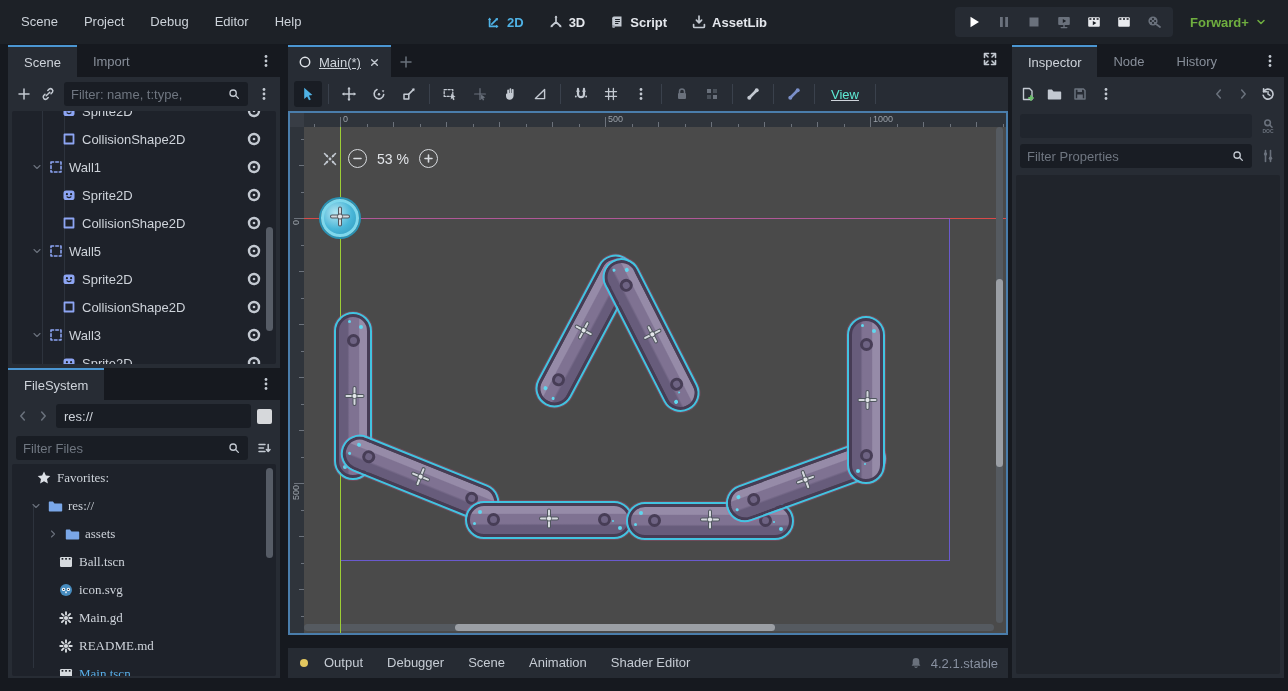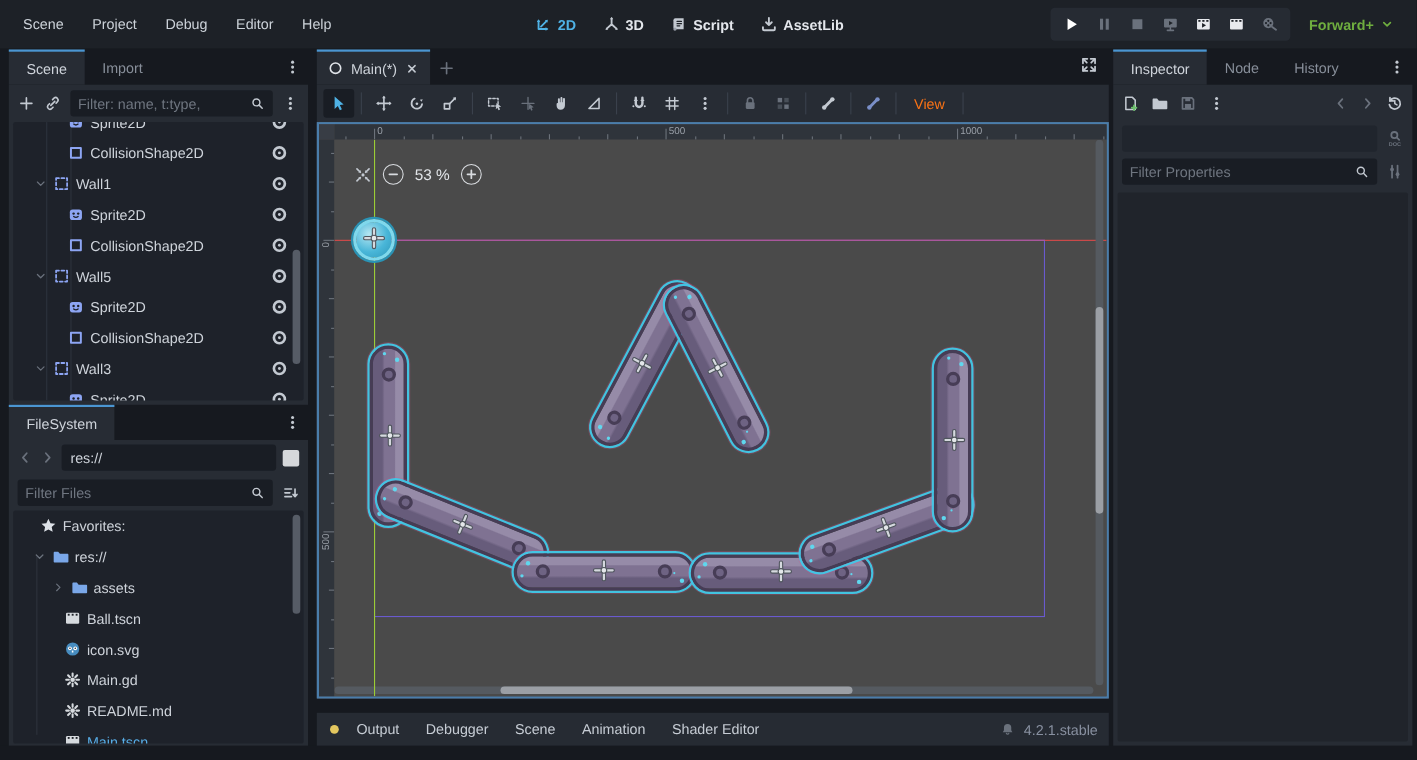--- a/index.html
+++ b/index.html
@@ -42,37 +42,37 @@
   .tree-row > * { position:relative; z-index:1; }
   .vscroll { position:absolute; right:3px; width:7px; border-radius:4px; background:#565c66; }
   .guide { position:absolute; background:#2d333d; }
 
   
   #scene-dock { left:8px; top:45px; width:272px; height:323px; }
   #scene-dock .dock-body { height:291px; }
   #scene-tree { height:253px; }
   #fs-dock { left:8px; top:368px; width:272px; height:330px; }
   #fs-dock .dock-body { height:278px; }
-  #fs-tree { height:212px; }
+  #fs-tree { height:212px;font-family:Liberation Serif, serif; }
   .nav-row { height:32px; display:flex; align-items:center; padding:0 8px; gap:6px; }
   .path-box { flex:1; height:24px; background:#191d24; border-radius:3px; display:flex; align-items:center; padding:0 8px; color:#ced3da; }
   .white-sq { width:15px; height:15px; background:#d6d8db; border-radius:2px; }
   .fname.open { color:#58aee8; }
 
   
-  #center { position:absolute; left:288px; top:45px; width:720px; height:633px; }
+  #center { position:absolute; left:288px; top:45px; width:720px; height:633px;text-decoration:underline; }
   #scene-tabs { height:32px; display:flex; align-items:flex-end; }
   #main-tab { height:32px; background:#272c34; border-top:2px solid #4b96d2; display:flex; align-items:center; gap:7px; padding:0 10px; }
   #tab-add { width:30px; height:30px; display:flex; align-items:center; justify-content:center; }
   #expand-btn { position:absolute; right:10px; top:6px; }
   #viewport-toolbar { height:34px; background:#272c34; display:flex; align-items:center; padding:0 6px; gap:2px; }
   .tb-btn { width:28px; height:26px; display:flex; align-items:center; justify-content:center; border-radius:3px; }
   .tb-btn.active { background:#191d24; }
   .tb-sep { width:1px; height:20px; background:#3a414c; margin:0 4px; }
-  #view-menu { padding:0 10px; color:#f97316; display:flex; align-items:center; height:26px; }
+  #view-menu { padding:0 10px; color:#5eead4; display:flex; align-items:center; height:26px; }
 
   #canvas-frame { position:absolute; left:0; top:66px; width:720px; height:524px; border:2px solid #4a7dab; background:#4a4a4a; }
   #ruler-corner { position:absolute; left:0; top:0; width:14px; height:14px; background:#383d45; }
   #ruler-top { position:absolute; left:14px; top:0; right:0; height:14px; background:#2f343b; overflow:hidden; }
   #ruler-left { position:absolute; left:0; top:14px; width:14px; bottom:0; background:#2f343b; overflow:hidden; }
   .tick { position:absolute; background:#6c727b; }
   .tick-lbl { position:absolute; color:#9aa0a8; font-size:9px; }
   #draw-area { position:absolute; left:14px; top:14px; right:0; bottom:0; background:#4a4a4a; overflow:hidden; }
   #axis-x { position:absolute; left:0; right:0; height:1px; background:#d94a4a; }
   #axis-y { position:absolute; top:0; bottom:0; width:1px; background:#9ccd35; z-index:3; }

